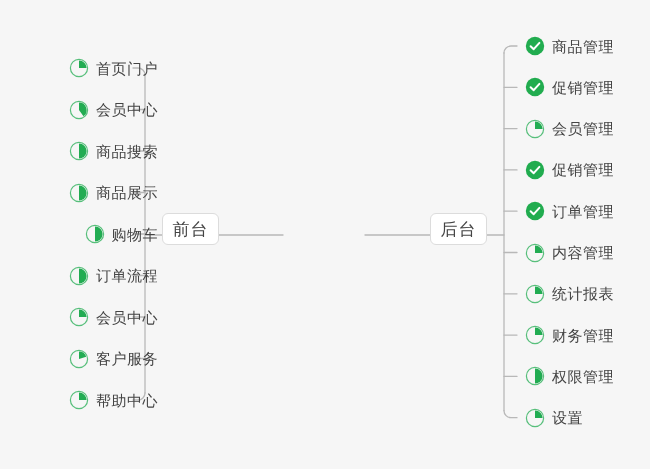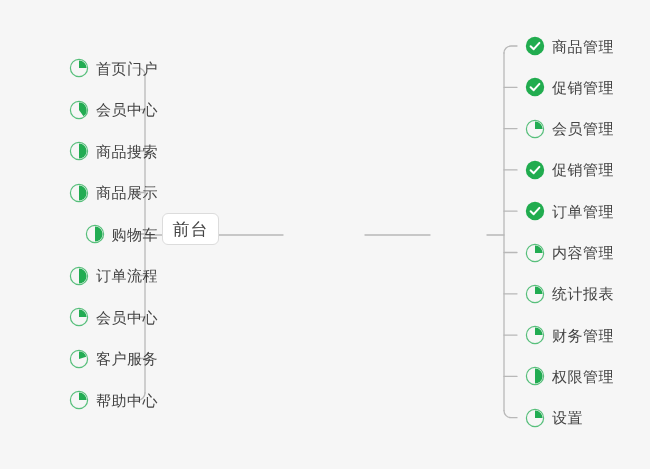--- a/index.html
+++ b/index.html
@@ -269,14 +269,15 @@
           <circle cx="10" cy="10" r="8.6" fill="none" stroke="#22ac52" stroke-width="1.2" opacity="0.75"></circle>
           <path d="M 10 10 L 10 2.4000000000000004 A 7.6 7.6 0 0 1 17.60 10.00 Z" fill="#22ac52"></path>
         </svg>
         <span class="leaf-label">设置</span>
       </div>
     </div>
 
   <div class="node node-sub" id="node-frontend" style="left: 162px; top: 213px;">前台</div>
 
 
+  <div class="node node-sub" id="node-backend" style="left: 430px; top: 213px;">后台</div>
 
 </div>
 
 </body></html>

